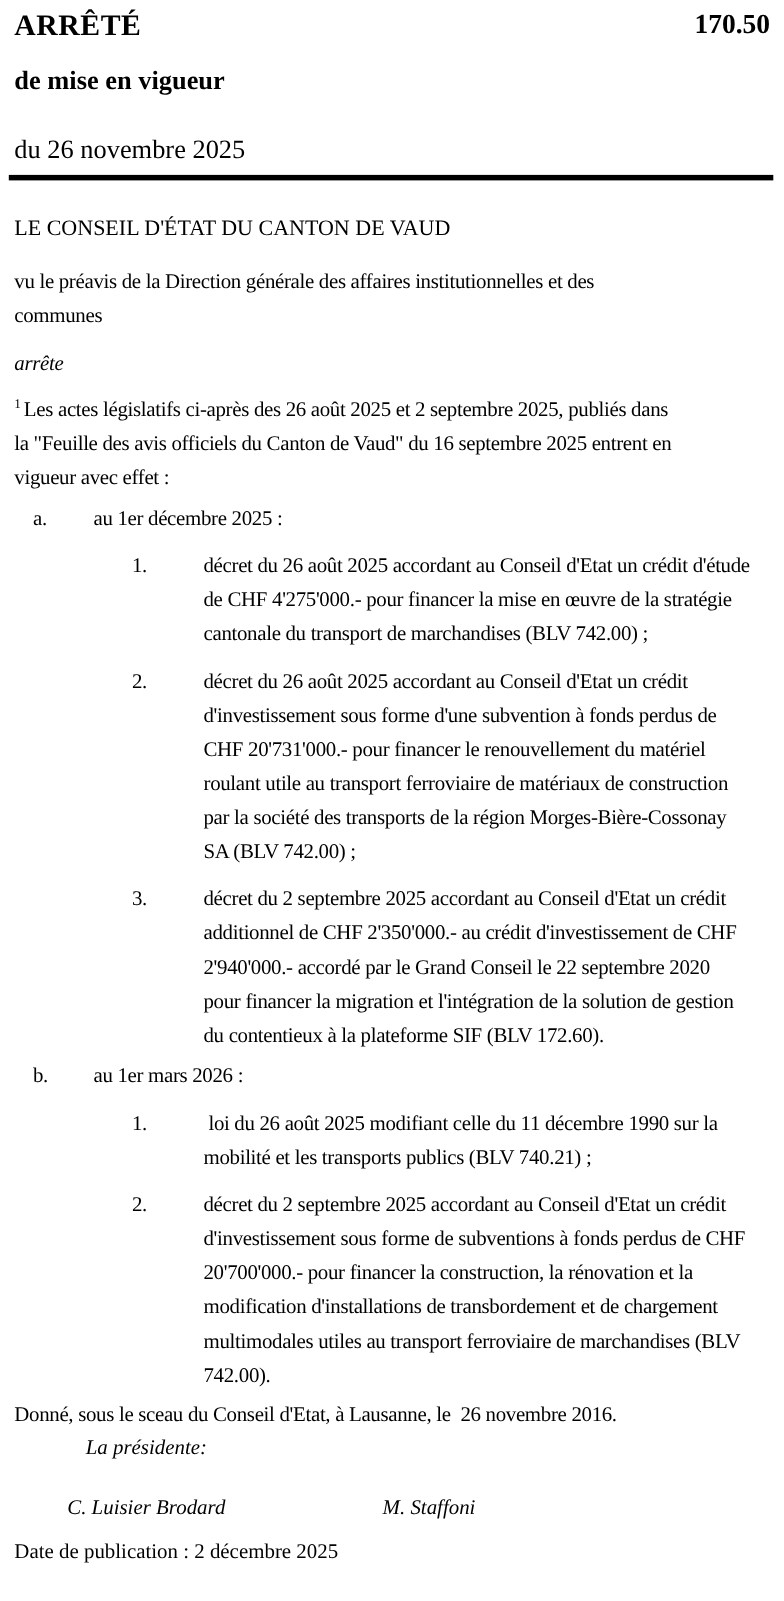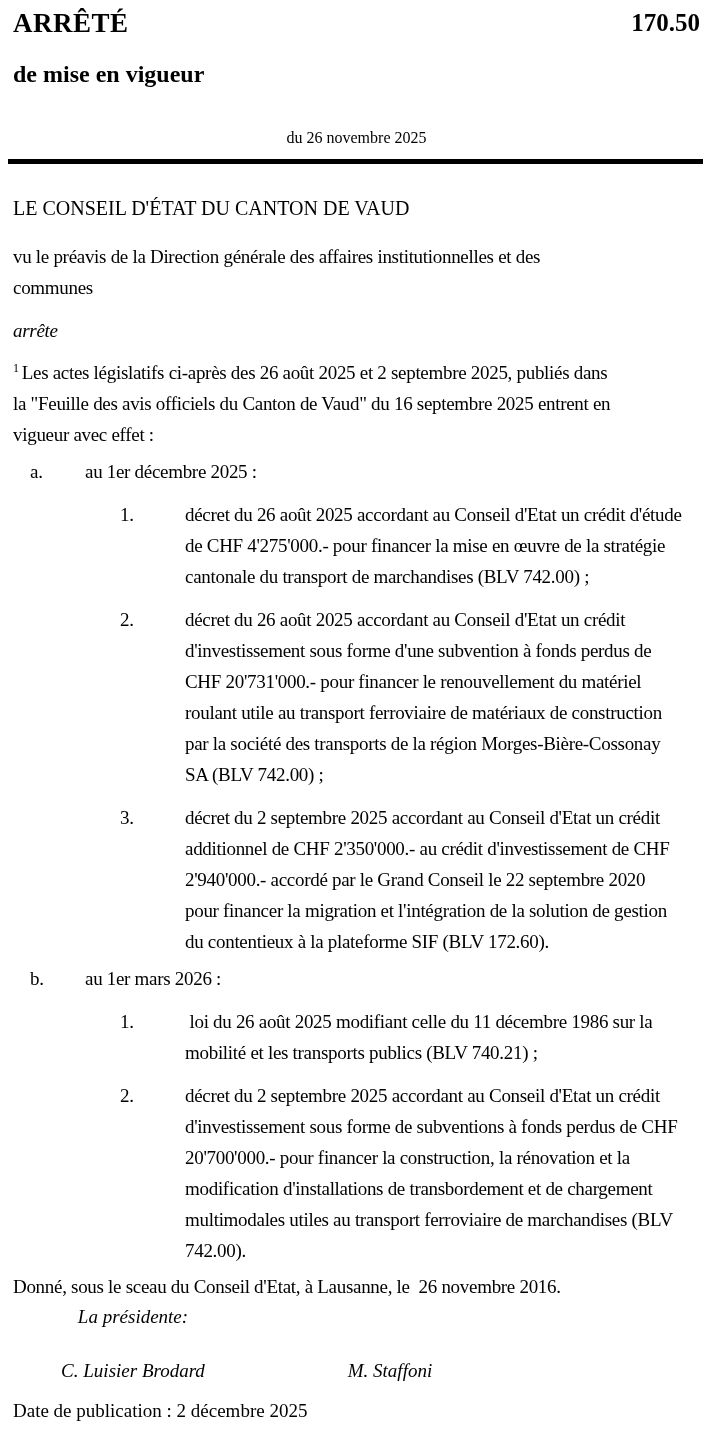--- a/index.html
+++ b/index.html
@@ -13,21 +13,21 @@
     color: #000000;
     font-family: "Liberation Serif", "DejaVu Serif", serif;
     overflow: hidden;
   }
 
   
   .header-row { display: flex; justify-content: space-between; align-items: flex-start; }
   .doc-title { font-size: 27px; font-weight: bold; line-height: 30px; letter-spacing: 0.5px; }
   .doc-ref   { font-size: 25px; font-weight: bold; line-height: 30px; }
   .doc-subtitle { font-size: 24px; font-weight: bold; line-height: 28px; margin-top: 22px; }
-  .doc-date  { font-size: 16px; line-height: 25px; margin-top: 37px; text-align: center; }
+  .doc-date  { font-size: 24px; line-height: 25px; margin-top: 37px; }
   .header-rule { height: 5px; background: #000; border: none; width: 695px; margin: 9px 0 0 -5px; }
 
   
   .authority { font-size: 20px; line-height: 26px; margin-top: 31px; }
   .body-text { font-size: 19px; line-height: 31px; letter-spacing: -0.3px; }
   .preamble  { margin-top: 20px; white-space: pre-wrap; }
   .decree-word { margin-top: 12px; font-style: italic; }
   .article-heading { margin-top: 12px; font-weight: bold; }
   .intro { margin-top: 11px; white-space: pre-wrap; padding-right: 4px; }
   sup.fn { font-size: 12px; line-height: 0; margin-right: 3px; }
@@ -105,21 +105,21 @@
 du contentieux à la plateforme SIF (BLV 172.60).</span>
   </div>
 
   <div class="body-text item-l1">
     <span class="m1">b.</span>
     <span class="lab">au 1er mars 2026 :</span>
   </div>
 
   <div class="body-text item-l2">
     <span class="m2">1.</span>
-    <span class="t2"> loi du 26 août 2025 modifiant celle du 11 décembre 1986 sur la
+    <span class="t2"> loi du 26 août 2025 modifiant celle du 11 décembre 1990 sur la
 mobilité et les transports publics (BLV 740.21) ;</span>
   </div>
 
   <div class="body-text item-l2">
     <span class="m2">2.</span>
     <span class="t2">décret du 2 septembre 2025 accordant au Conseil d'Etat un crédit
 d'investissement sous forme de subventions à fonds perdus de CHF
 20'700'000.- pour financer la construction, la rénovation et la
 modification d'installations de transbordement et de chargement
 multimodales utiles au transport ferroviaire de marchandises (BLV

